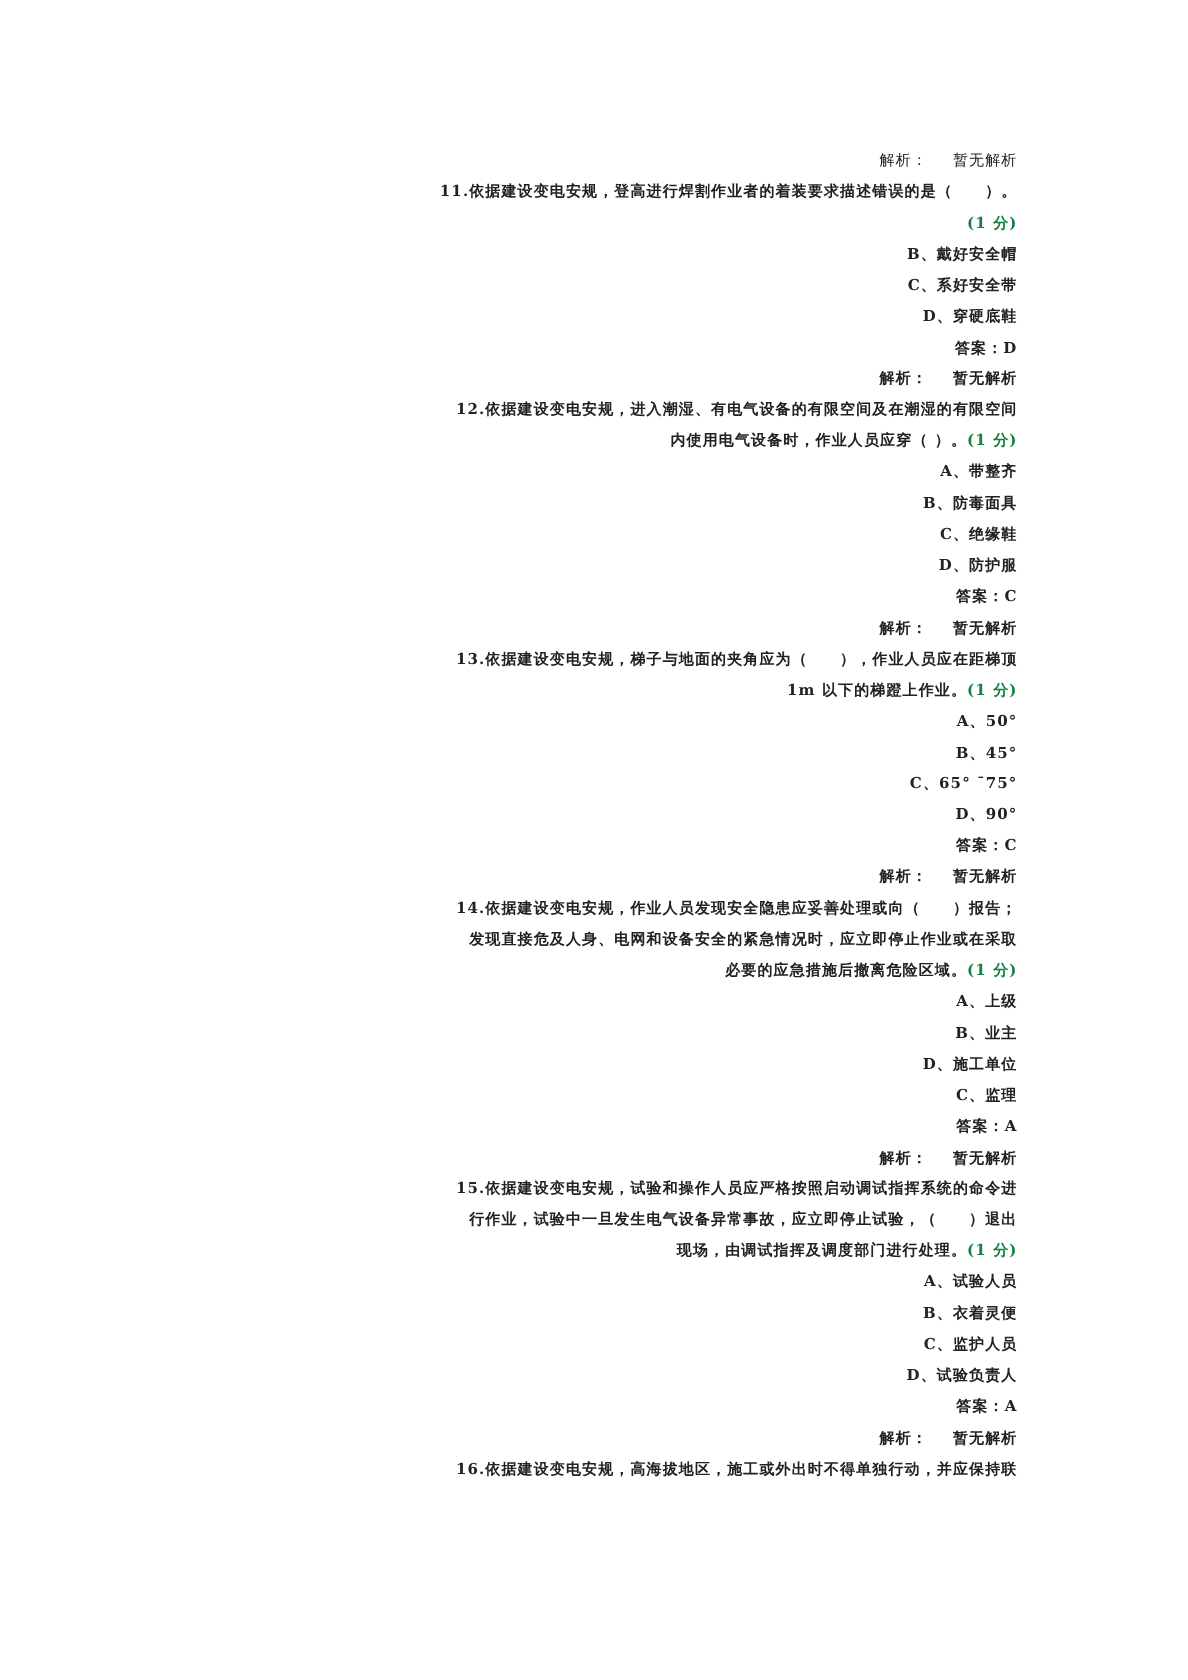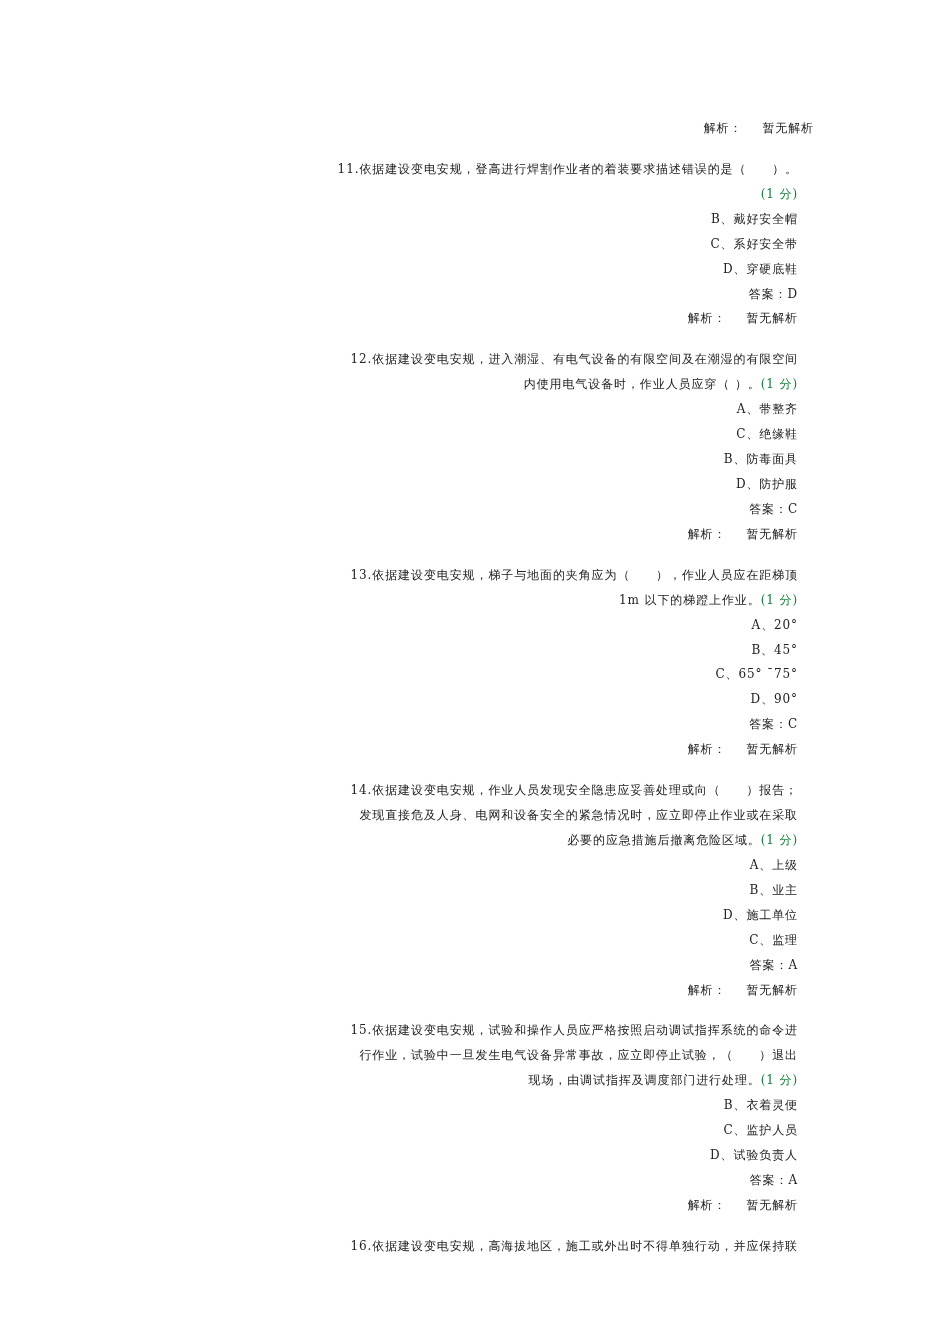--- a/index.html
+++ b/index.html
@@ -12,21 +12,21 @@
     font-family: "DejaVu Serif", "Liberation Serif", serif;
     font-size: 12px;
     line-height: 24.93px;
     color: #222222;
     letter-spacing: 0.9px;
     text-align: right;
   }
   .line { white-space: nowrap; height: 24.93px; }
   .score { color: #15803d; }
   .analysis-gap { display: inline-block; width: 20px; }
-  .question-block { margin: 16px; }
+  .question-block { margin: 0; font-weight: bold; }
 </style>
 </head>
 <body>
 
 <div class="page">
 
   <div class="line">
     <span>解析：</span><span class="analysis-gap"></span><span>暂无解析</span>
   </div>
 
@@ -49,39 +49,39 @@
   </div>
 
   <div class="question-block">
     <div class="line">
       <span>12.</span><span>依据建设变电安规，进入潮湿、有电气设备的有限空间及在潮湿的有限空间</span>
     </div>
     <div class="line">
       <span>内使用电气设备时，作业人员应穿（ ）。</span><span class="score">(1 分)</span>
     </div>
     <div class="line">A、带整齐</div>
+    <div class="line">B、防毒面具</div>
     <div class="line">C、绝缘鞋</div>
-    <div class="line">B、防毒面具</div>
     <div class="line">D、防护服</div>
     <div class="line">
       <span>答案：</span><span>C</span>
     </div>
     <div class="line">
       <span>解析：</span><span class="analysis-gap"></span><span>暂无解析</span>
     </div>
   </div>
 
   <div class="question-block">
     <div class="line">
       <span>13.</span><span>依据建设变电安规，梯子与地面的夹角应为（　　），作业人员应在距梯顶</span>
     </div>
     <div class="line">
       <span>1m 以下的梯蹬上作业。</span><span class="score">(1 分)</span>
     </div>
-    <div class="line">A、20°</div>
+    <div class="line">A、50°</div>
     <div class="line">B、45°</div>
     <div class="line">C、65° ¯75°</div>
     <div class="line">D、90°</div>
     <div class="line">
       <span>答案：</span><span>C</span>
     </div>
     <div class="line">
       <span>解析：</span><span class="analysis-gap"></span><span>暂无解析</span>
     </div>
   </div>
@@ -107,20 +107,21 @@
   </div>
 
   <div class="question-block">
     <div class="line">
       <span>15.</span><span>依据建设变电安规，试验和操作人员应严格按照启动调试指挥系统的命令进</span>
     </div>
     <div class="line">行作业，试验中一旦发生电气设备异常事故，应立即停止试验，（　　）退出</div>
     <div class="line">
       <span>现场，由调试指挥及调度部门进行处理。</span><span class="score">(1 分)</span>
     </div>
+    <div class="line">A、试验人员</div>
     <div class="line">B、衣着灵便</div>
     <div class="line">C、监护人员</div>
     <div class="line">D、试验负责人</div>
     <div class="line">
       <span>答案：</span><span>A</span>
     </div>
     <div class="line">
       <span>解析：</span><span class="analysis-gap"></span><span>暂无解析</span>
     </div>
   </div>

